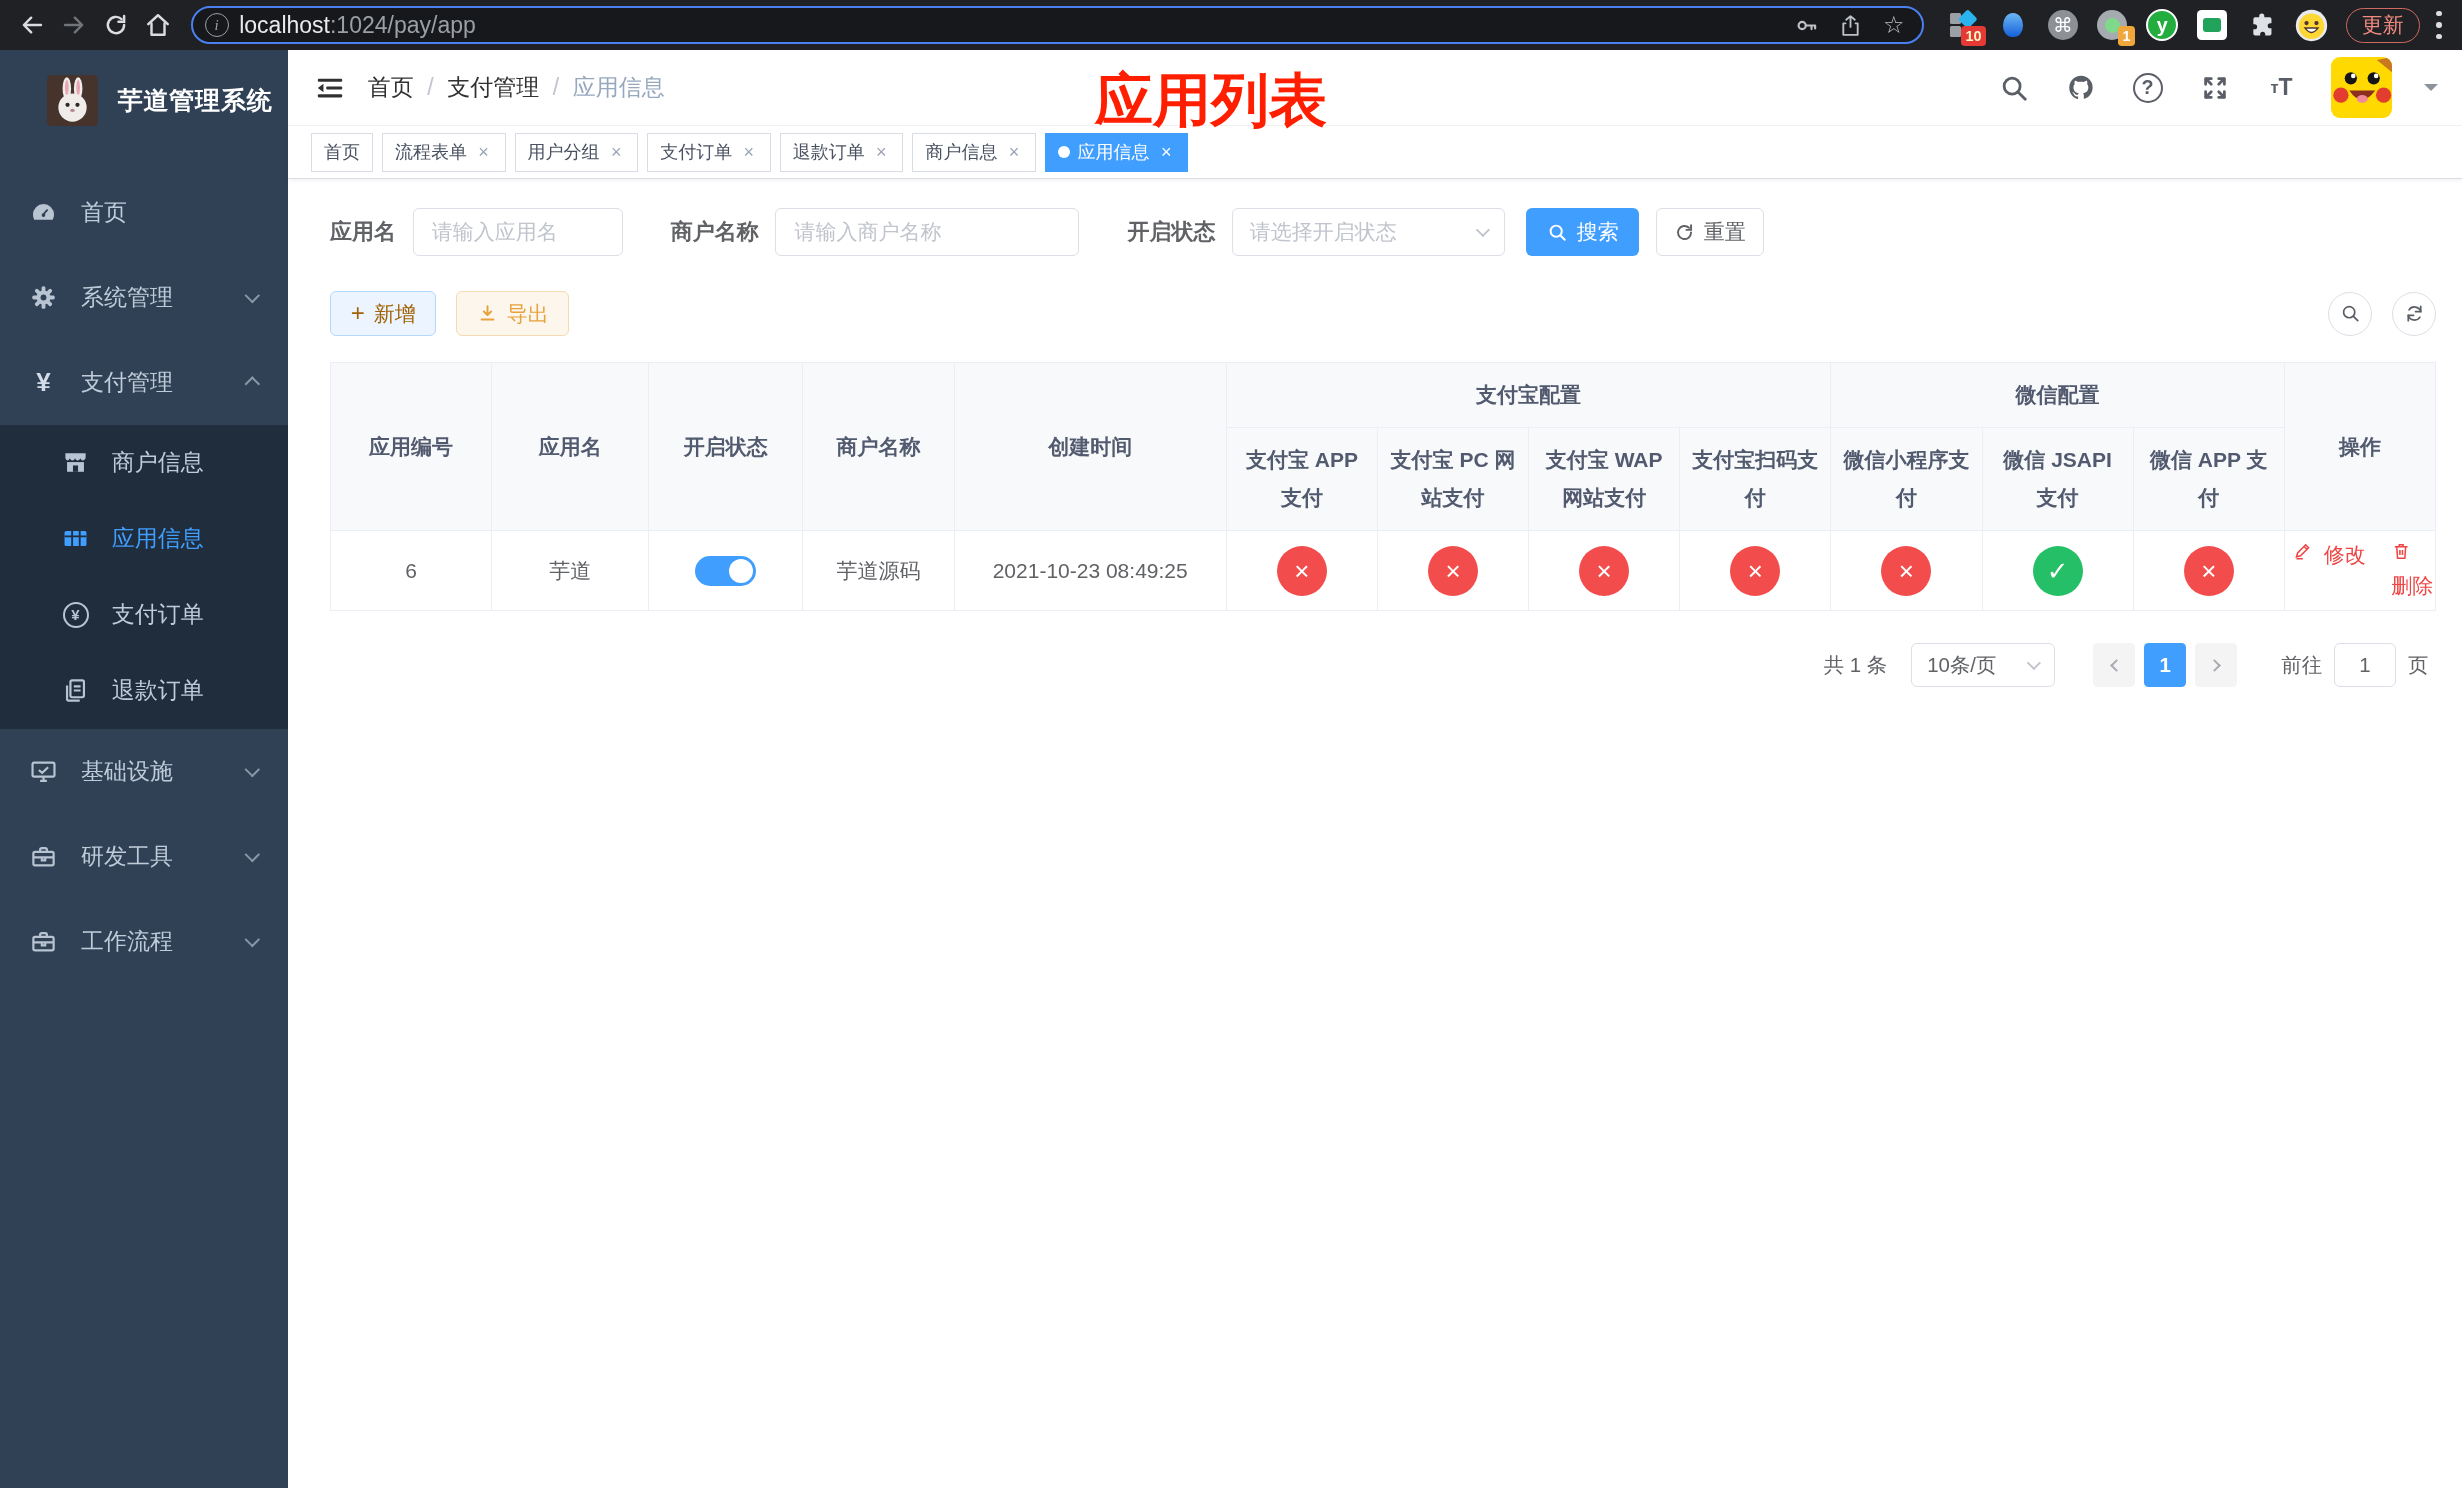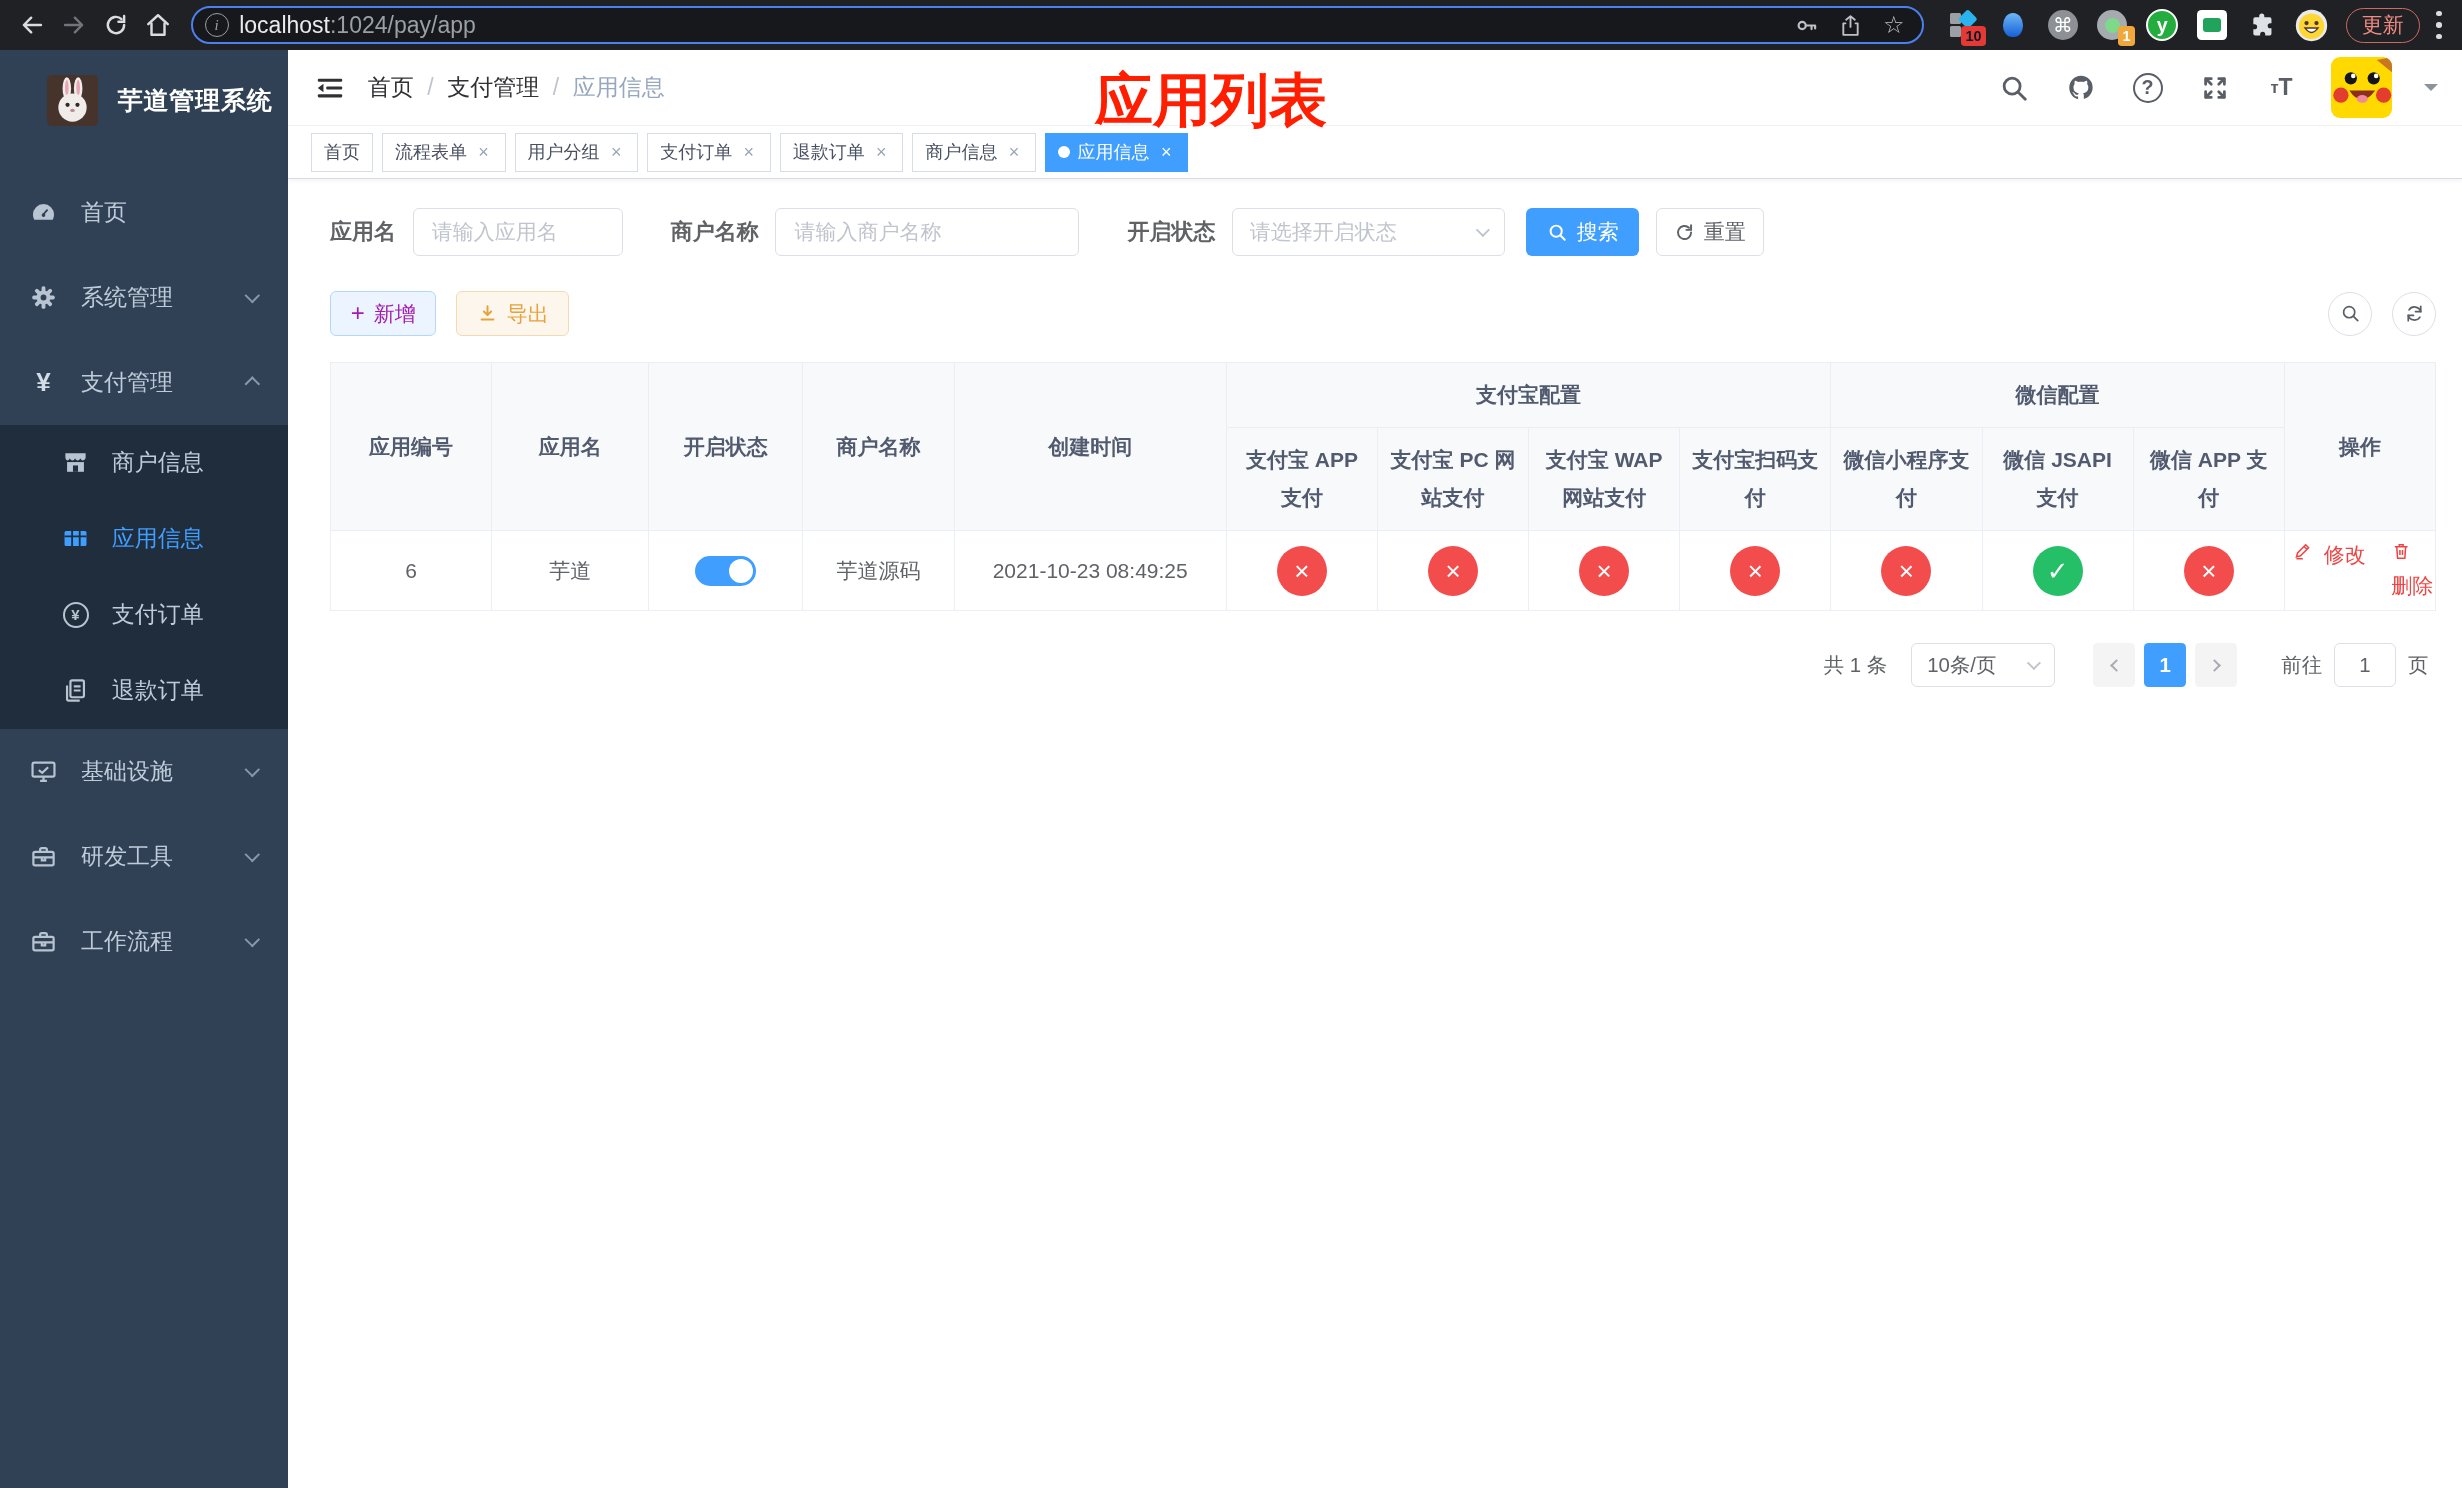--- a/index.html
+++ b/index.html
@@ -16,21 +16,21 @@
   .info-badge { width:24px; height:24px; border-radius:50%; border:1.5px solid #9aa0a6; color:#9aa0a6; font-size:15px; font-style:italic; font-family:"Liberation Serif", serif; display:flex; align-items:center; justify-content:center; flex-shrink:0; }
   .url-text { font-size:23px; color:#e8eaed; white-space:nowrap; }
   .url-text .dim { color:#9aa0a6; }
   .url-spacer { flex:1; }
   .url-ic { color:#bdc1c6; width:33px; height:33px; display:flex; align-items:center; justify-content:center; cursor:pointer; }
   .url-ic svg { width:23px; height:23px; }
   .star-glyph::before { content:"☆"; font-size:24px; color:#bdc1c6; }
 
   .ext-row { display:flex; align-items:center; gap:16.7px; padding:0 7.6px; }
   .ext { width:33px; height:33px; position:relative; display:flex; align-items:center; justify-content:center; cursor:pointer; flex-shrink:0; }
-  .badge { position:absolute; right:-6px; bottom:-4.5px; color:#0f172a; font-size:14.4px; font-weight:700; line-height:1; padding:3px 4.5px; border-radius:3.8px; }
+  .badge { position:absolute; right:-6px; bottom:-4.5px; color:#fef9c3; font-size:14.4px; font-weight:700; line-height:1; padding:3px 4.5px; border-radius:3.8px; }
   .badge.red { background:#e53935; }
   .badge.amber { background:#f0a73c; color:#fff; }
   
   .sq-stack { position:absolute; left:3px; top:4.5px; width:10.6px; height:10.6px; background:#9aa0a6; border-radius:1.5px; box-shadow:0 13px 0 #9aa0a6; }
   .diamond { position:absolute; left:13.6px; top:3px; width:13.6px; height:13.6px; background:#29b beat; background:#2bb3f0; transform:rotate(45deg); border-radius:2.3px; }
   .balloon { width:19.7px; height:24px; background:linear-gradient(#6db7f5,#1560d8); border-radius:50% 50% 46% 46%; }
   .gray-circle { width:30px; height:30px; border-radius:50%; background:#8d9196; display:flex; align-items:center; justify-content:center; color:#fff; }
   .cmd-glyph::before { content:"⌘"; font-size:19.7px; color:#fff; }
   .ring-circle { width:30px; height:30px; border-radius:50%; background:#a6abb0; display:flex; align-items:center; justify-content:center; }
   .ring-inner { width:15px; height:15px; border-radius:50%; background:#7fd98a; }
@@ -102,21 +102,21 @@
   .f-input { height:48px; border:1.5px solid #dcdfe6; border-radius:6px; padding:0 18px; font-size:21px; color:#606266; outline:none; font-family:"Liberation Sans",sans-serif; }
   .f-input::placeholder { color:#c0c4cc; }
   .f-select { width:273px; height:48px; border:1.5px solid #dcdfe6; border-radius:6px; padding:0 16.7px; display:flex; align-items:center; justify-content:space-between; color:#c0c4cc; font-size:21px; cursor:pointer; background:#fff; }
   .sel-chev { width:9.8px; height:9.8px; border-right:2.3px solid #c0c4cc; border-bottom:2.3px solid #c0c4cc; transform:rotate(45deg); margin-bottom:3.8px; }
   .btn { height:48px; border-radius:6px; border:1.5px solid transparent; font-size:21px; display:inline-flex; align-items:center; justify-content:center; gap:9px; cursor:pointer; font-family:"Liberation Sans",sans-serif; white-space:nowrap; }
   .btn svg { width:21px; height:21px; }
   .btn-search { background:#409eff; color:#fff; padding:0 19.7px; margin-right:16.7px; }
   .btn-reset { background:#fff; border-color:#dcdfe6; color:#606266; padding:0 16.7px; }
 
   .toolbar { margin-top:35px; display:flex; align-items:center; }
-  .btn-add { height:45px; background:#ecf5ff; border-color:#b3d8ff; color:#a21caf; padding:0 19.7px; }
+  .btn-add { height:45px; background:#ecf5ff; border-color:#b3d8ff; color:#a16207; padding:0 19.7px; }
   .plus-ic::before { content:"+"; font-size:24px; line-height:1; }
   .btn-export { height:45px; background:#fdf6ec; border-color:#f5dab1; color:#e6a23c; padding:0 19.7px; margin-left:19.7px; }
   .toolbar-right { margin-left:auto; display:flex; gap:19.7px; }
   .circle-btn { width:44px; height:44px; border-radius:50%; border:1.5px solid #dcdfe6; background:#fff; color:#5a5e66; display:flex; align-items:center; justify-content:center; cursor:pointer; }
   .circle-btn svg { width:21px; height:21px; }
 
   
   .grid { margin-top:26px; border-collapse:collapse; table-layout:fixed; width:2106px; font-size:21px; color:#606266; }
   .grid th { background:#f8f9fb; color:#515a6e; font-weight:700; border:1.5px solid #ebeef5; padding:4.5px 12px; line-height:1.8; text-align:center; }
   .grid tr.h1 th { height:65px; }

